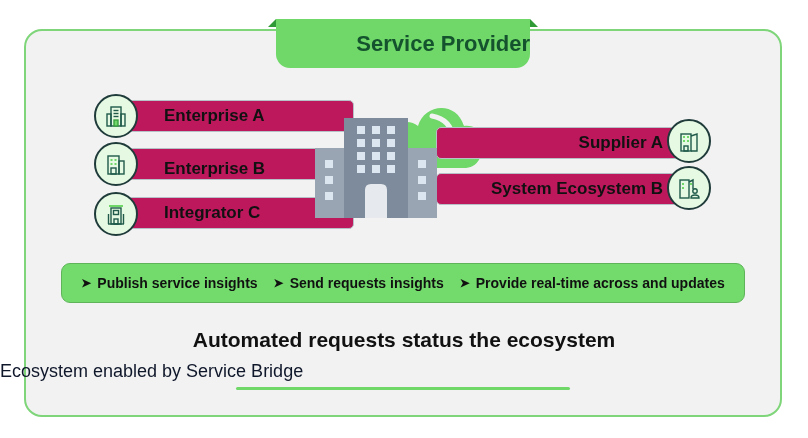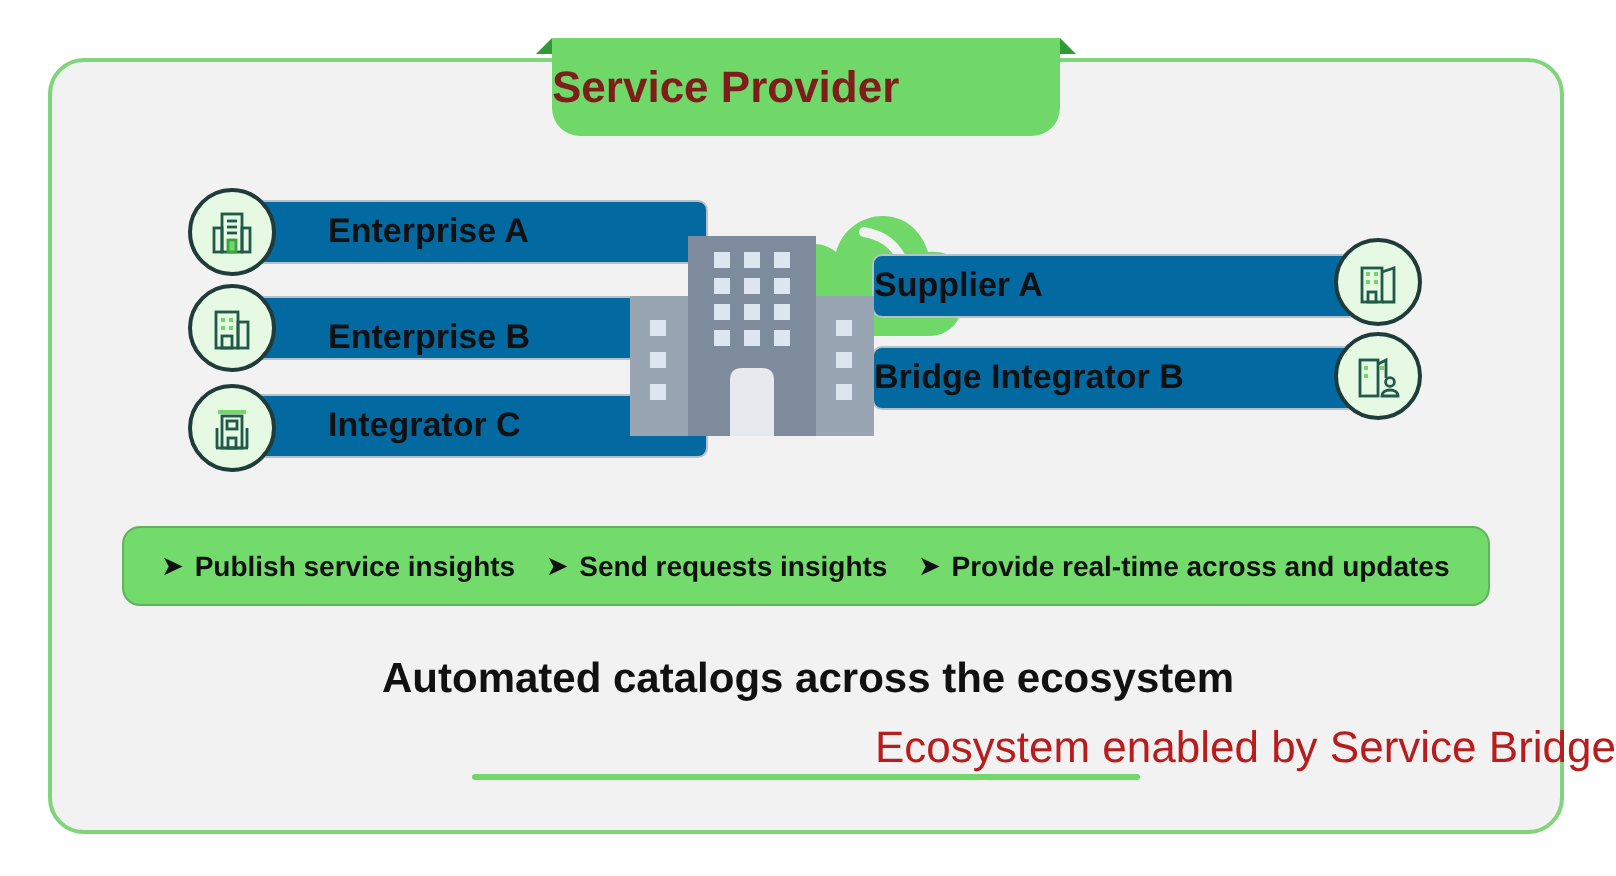--- a/index.html
+++ b/index.html
@@ -14,32 +14,32 @@
   
   .tab-fold-l, .tab-fold-r {
     position: absolute; top: 19px; width: 0; height: 0;
     border-bottom: 8px solid #2f9a36;
   }
   .tab-fold-l { left: 268px; border-left: 8px solid transparent; }
   .tab-fold-r { left: 530px; border-right: 8px solid transparent; }
   .tab {
     position: absolute; left: 276px; top: 19px; width: 254px; height: 49px;
     background: #6fd868; border-radius: 0 0 14px 14px;
-    display: flex; align-items: center; justify-content: flex-start;
-    font-weight: bold; font-size: 22px; color: #7f1d1d;
+    display: flex; align-items: center; justify-content: flex-end;
+    font-weight: bold; font-size: 22px; color: #14532d;
   }
 
   
   .row {
-    position: absolute; background: #0369a1; border: 1px solid #b7c0c6;
+    position: absolute; background: #be185d; border: 1px solid #b7c0c6;
     border-radius: 0 5px 5px 0; height: 32px;
     display: flex; align-items: center; font-weight: bold; font-size: 17px; color: #111;
   }
   .row.left { left: 113px; width: 241px; padding-left: 50px; }
-  .row.right { left: 436px; width: 250px; justify-content: flex-start; border-radius: 5px 0 0 5px; padding-right: 22px; }
+  .row.right { left: 436px; width: 250px; justify-content: flex-end; border-radius: 5px 0 0 5px; padding-right: 22px; }
 
   .circle {
     position: absolute; width: 44px; height: 44px; border-radius: 50%;
     background: #e6f9e2; border: 2px solid #1f3b3a;
     display: flex; align-items: center; justify-content: center;
   }
 
   
   .cloud { position: absolute; left: 372px; top: 96px; }
   .building { position: absolute; left: 315px; top: 118px; }
@@ -52,22 +52,22 @@
     font-weight: bold; font-size: 14px; color: #111;
   }
   .pill-item { display: flex; align-items: center; gap: 6px; }
   .chev { font-size: 12px; }
 
   .headline {
     position: absolute; left: 0; width: 808px; top: 328px; text-align: center;
     font-weight: bold; font-size: 21px; color: #111;
   }
   .sub {
-    position: absolute; left: 0; width: 808px; top: 361px; text-align: right;
-    font-size: 22px; color: #b91c1c;
+    position: absolute; left: 0; width: 808px; top: 361px; text-align: left;
+    font-size: 18px; color: #0f172a;
   }
   .underline {
     position: absolute; left: 236px; top: 387px; width: 334px; height: 3px;
     background: #6fd868; border-radius: 2px;
   }
 </style>
 </head>
 <body>
 
 <div class="frame"></div>
@@ -124,21 +124,21 @@
       <line x1="19.5" y1="12" x2="19.5" y2="22"></line>
     <rect x="9.5" y="8.5" width="5" height="4"></rect>
       <rect x="10" y="17" width="4" height="5"></rect>
   </svg>
 </div>
 
 <div class="row right" style="top:127px;">
   <span>Supplier A</span>
 </div>
 <div class="row right" style="top:173px;">
-  <span>Bridge Integrator B</span>
+  <span>System Ecosystem B</span>
 </div>
 
 <div class="circle" style="left:667px; top:119px;">
   <svg width="24" height="24" viewBox="0 0 24 24" fill="none" stroke="#1f5a4a" stroke-width="1.4">
     <rect x="4" y="5" width="10" height="17"></rect>
       <path d="M14 7 L20 5 L20 22 L14 22"></path>
     <rect x="6" y="7" width="2" height="2" fill="#6fd868" stroke="none"></rect>
       <rect x="10" y="7" width="2" height="2" fill="#6fd868" stroke="none"></rect>
     <rect x="6" y="11" width="2" height="2" fill="#6fd868" stroke="none"></rect>
       <rect x="10" y="11" width="2" height="2" fill="#6fd868" stroke="none"></rect>
@@ -192,15 +192,15 @@
   <div class="pill-item">
     <span class="chev">➤</span>
     <span>Send requests insights</span>
   </div>
   <div class="pill-item">
     <span class="chev">➤</span>
     <span>Provide real-time across and updates</span>
   </div>
 </div>
 
-<div class="headline">Automated catalogs across the ecosystem</div>
+<div class="headline">Automated requests status the ecosystem</div>
 <div class="sub">Ecosystem enabled by Service Bridge</div>
 <div class="underline"></div>
 
 </body></html>

